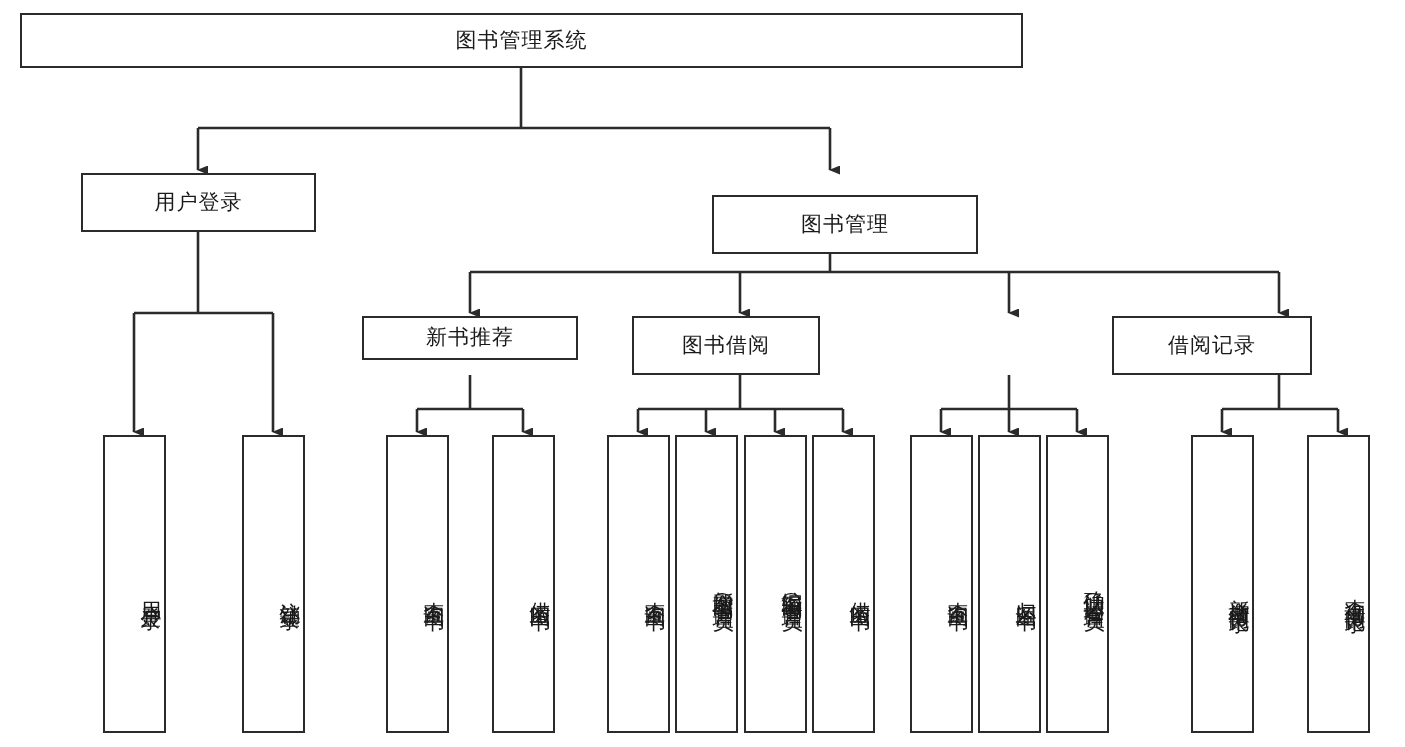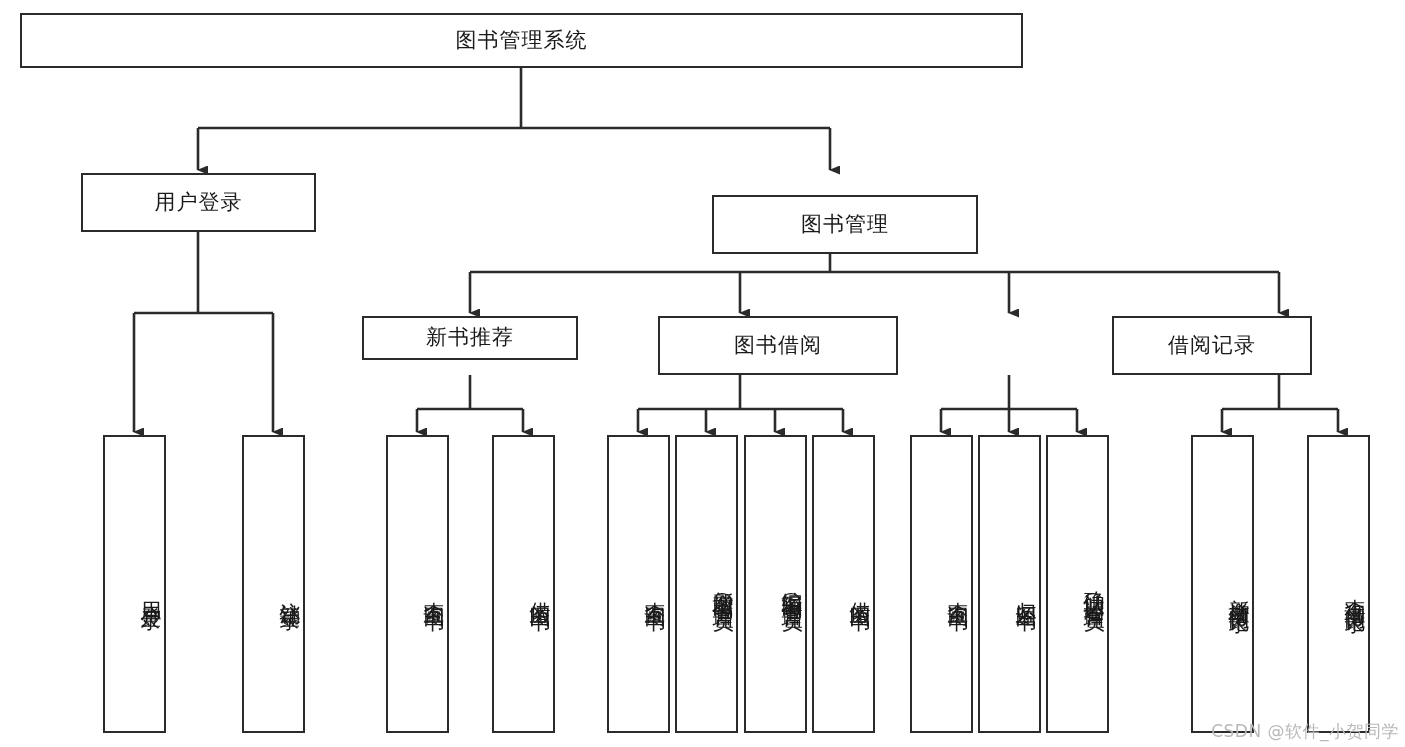--- a/index.html
+++ b/index.html
@@ -135,21 +135,21 @@
   </div>
 
   <div class="node horiz" style="left:712px; top:173px; width:266px; height:59px;margin-top:22px;">
     <span class="label">图书管理</span>
   </div>
 
   <div class="node horiz" style="left:362px; top:316px; width:216px; height:44px;">
     <span class="label">新书推荐</span>
   </div>
 
-  <div class="node horiz" style="left:658px; top:316px; width:240px; height:59px;">
+  <div class="node horiz" style="left:632px; top:316px; width:188px; height:59px;">
     <span class="label">图书借阅</span>
   </div>
 
 
   <div class="node horiz" style="left:1112px; top:316px; width:200px; height:59px;">
     <span class="label">借阅记录</span>
   </div>
 
   <div class="node vert" style="left:103px; top:435px; width:63px; height:298px;">
     <span class="label">用户登录</span>
@@ -196,15 +196,14 @@
   </div>
 
   <div class="node vert" style="left:1191px; top:435px; width:63px; height:298px;">
     <span class="label">新增借阅记录</span>
   </div>
 
   <div class="node vert" style="left:1307px; top:435px; width:63px; height:298px;">
     <span class="label">查询借阅记录</span>
   </div>
 
-  <div id="watermark">CSDN @软件_小贺同学</div>
 
 </div>
 
 </body></html>

